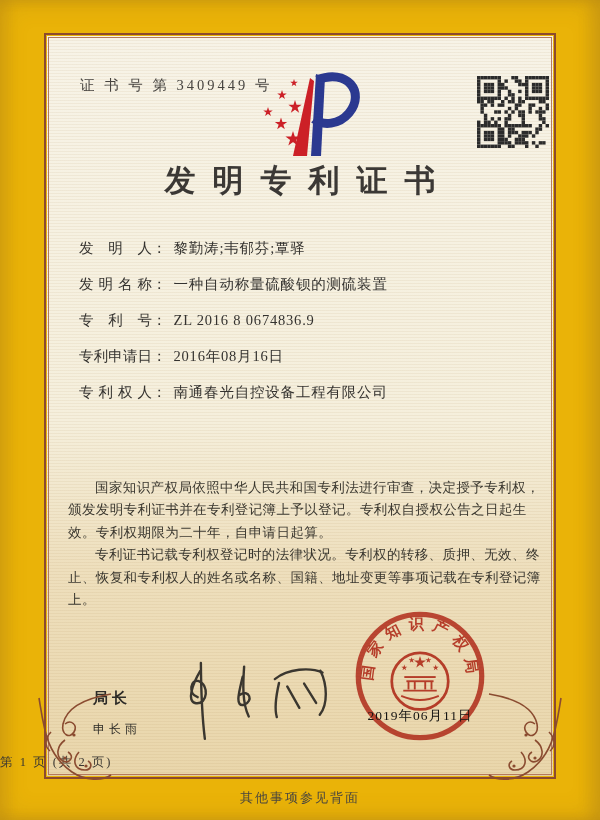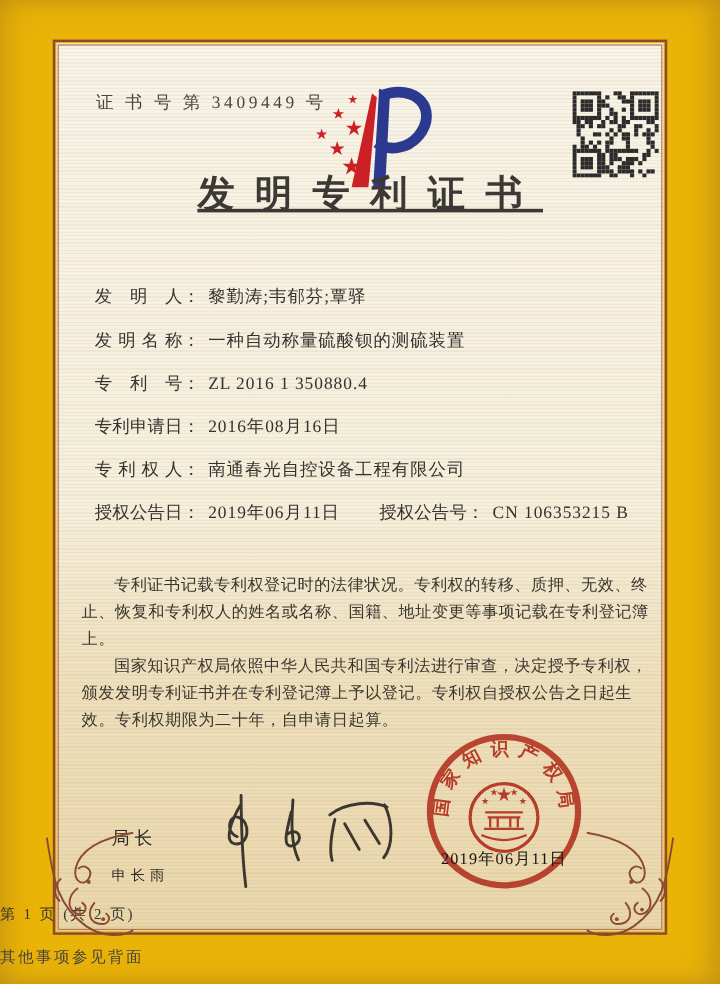--- a/index.html
+++ b/index.html
@@ -16,47 +16,47 @@
               linear-gradient(180deg,#f7f3e7 0%, #f5efdc 52%, #eedfbd 72%, #e9d6ab 100%);}
   .frame { position:absolute; left:44px; top:33px; width:512px; height:746px;
            border:2px solid #8c4a2e; z-index:1; pointer-events:none; }
   .frame::after { content:""; position:absolute; inset:2px; border:1px solid #b5795c; }
 
   .cert-no { position:absolute; left:80px; top:76px; font-size:14.5px; letter-spacing:3px; color:#474440; z-index:2; }
 
   .logo { position:absolute; left:250px; top:68px; width:122px; height:92px; z-index:2; }
   .qr   { position:absolute; left:477px; top:76px; width:72px; height:72px; z-index:2; }
 
-  .title { position:absolute; left:0; top:141px; width:100%; text-align:center;
-           font-size:31px; font-weight:600; color:#3b3835; letter-spacing:17px; padding-left:17px; z-index:2;text-decoration:underline; }
+  .title { position:absolute; left:0; top:160px; width:100%; text-align:center;
+           font-size:31px; font-weight:600; color:#3b3835; letter-spacing:17px; padding-left:17px; z-index:2; }
 
   .fields { position:absolute; left:79px; top:237px; width:460px; z-index:2; color:#34322f; }
   .frow { position:relative; line-height:22px; margin-bottom:14px; font-size:14.5px; white-space:nowrap; }
   .lbl { display:inline-block; width:73px; text-align:justify; text-align-last:justify; vertical-align:top; }
   .colon { display:inline-block; vertical-align:top; }
   .val { display:inline-block; margin-left:7px; letter-spacing:.8px; vertical-align:top; }
   .grant { position:absolute; left:237px; top:0; }
   .grant .lbl { width:73px; }
 
   .paras { position:absolute; left:68px; top:477px; width:481px; z-index:2;
            font-size:13.5px; line-height:22.4px; color:#3a372f; letter-spacing:.4px; }
   .paras p { text-indent:2em; }
 
-  .official-title { position:absolute; left:93px; top:689px; font-size:15px; letter-spacing:4px; color:#2e2c28; z-index:3; }
+  .official-title { position:absolute; left:93px; top:689px; font-size:15px; letter-spacing:4px; color:#2e2c28; z-index:3;font-weight:bold; }
   .official-name  { position:absolute; left:93px; top:721px; font-size:12px; letter-spacing:4px; color:#2e2c28; z-index:3; }
   .signature { position:absolute; left:172px; top:652px; width:172px; height:100px; z-index:3; }
 
   .seal { position:absolute; left:352px; top:608px; width:136px; height:136px;
           mix-blend-mode:multiply; opacity:.93; z-index:3; }
   .seal-date { position:absolute; left:360px; top:707px; width:120px; text-align:center;
                font-size:13.5px; letter-spacing:1px; color:#151412; z-index:4; }
 
   .page-no { position:absolute; left:0; top:754px; width:100%; text-align:left;
              font-size:12.5px; letter-spacing:2px; color:#3a3732; z-index:2; }
-  .back-note { position:absolute; left:0; top:789px; width:100%; text-align:left;
+  .back-note { position:absolute; left:0; top:789px; width:100%; text-align:center;
                font-size:13px; letter-spacing:2px; color:#4a463e; z-index:2; }
 
   .flourish { position:absolute; width:88px; height:100px; z-index:4; }
   .flourish.left  { left:27px; top:688px; }
   .flourish.right { left:485px; top:688px; transform:scaleX(-1); }
 </style>
 </head>
 <body>
 
 <div class="page">
@@ -312,39 +312,33 @@
   <h1 class="title">发明专利证书</h1>
 
   <div class="fields">
     <div class="frow">
       <span class="lbl">发明人</span><span class="colon">：</span><span class="val">黎勤涛;韦郁芬;覃驿</span>
     </div>
     <div class="frow">
       <span class="lbl">发明名称</span><span class="colon">：</span><span class="val">一种自动称量硫酸钡的测硫装置</span>
     </div>
     <div class="frow">
-      <span class="lbl">专利号</span><span class="colon">：</span><span class="val">ZL 2016 1 350880.4</span>
+      <span class="lbl">专利号</span><span class="colon">：</span><span class="val">ZL 2016 8 0674836.9</span>
     </div>
     <div class="frow">
       <span class="lbl">专利申请日</span><span class="colon">：</span><span class="val">2016年08月16日</span>
     </div>
     <div class="frow">
       <span class="lbl">专利权人</span><span class="colon">：</span><span class="val">南通春光自控设备工程有限公司</span>
     </div>
-    <div class="frow">
-      <span class="lbl">授权公告日</span><span class="colon">：</span><span class="val">2019年06月11日</span>
-      <span class="grant">
-        <span class="lbl">授权公告号</span><span class="colon">：</span><span class="val">CN 106353215 B</span>
-      </span>
-    </div>
   </div>
 
   <div class="paras">
+    <p>国家知识产权局依照中华人民共和国专利法进行审查，决定授予专利权，颁发发明专利证书并在专利登记簿上予以登记。专利权自授权公告之日起生效。专利权期限为二十年，自申请日起算。</p>
     <p>专利证书记载专利权登记时的法律状况。专利权的转移、质押、无效、终止、恢复和专利权人的姓名或名称、国籍、地址变更等事项记载在专利登记簿上。</p>
-    <p>国家知识产权局依照中华人民共和国专利法进行审查，决定授予专利权，颁发发明专利证书并在专利登记簿上予以登记。专利权自授权公告之日起生效。专利权期限为二十年，自申请日起算。</p>
   </div>
 
   <div class="official-title">局长</div>
   <div class="official-name">申长雨</div>
 
   <div class="signature">
     <svg viewBox="0 0 172 100" width="172" height="100">
       <g fill="none" stroke="#23211e" stroke-width="2.4" stroke-linecap="round" opacity="0.88" transform="rotate(-3 86 50)">
         <path d="M30 16 C 22 28, 14 46, 24 48 C 36 50, 38 30, 28 26 C 20 23, 16 38, 26 42"></path>
         <path d="M31 8 C 30 30, 29 56, 31 84"></path>

